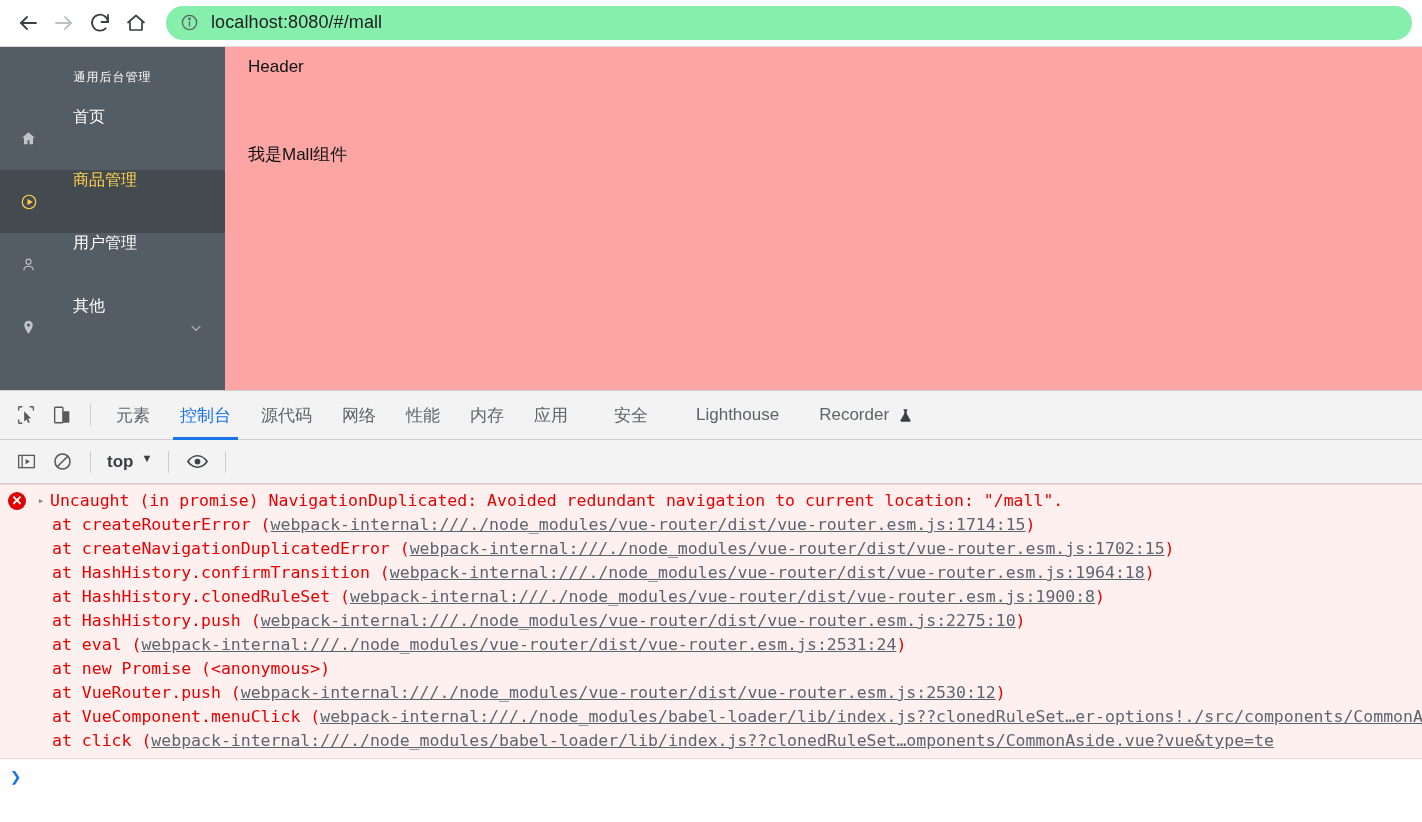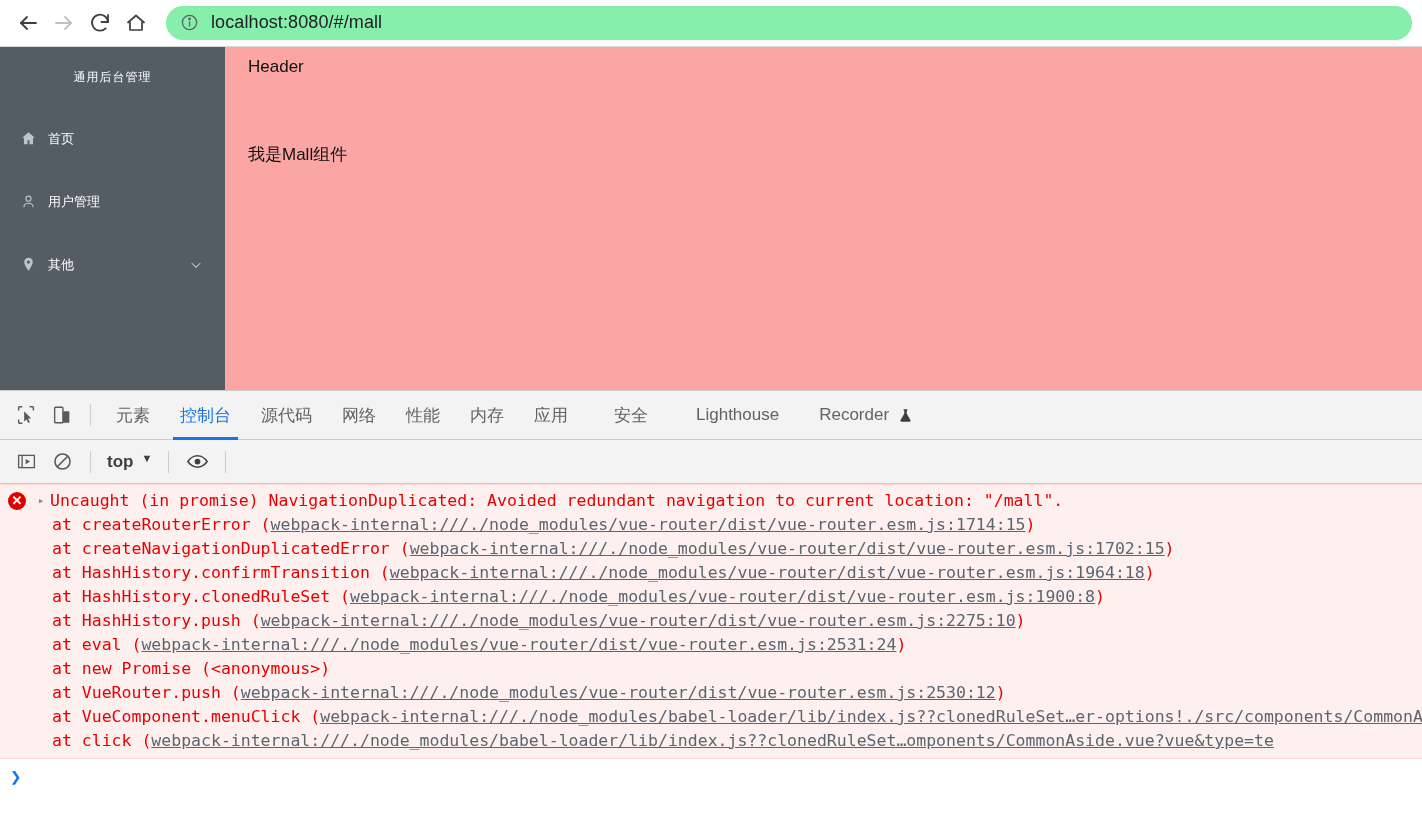--- a/index.html
+++ b/index.html
@@ -62,25 +62,26 @@
   }
   .aside-title {
     height: 60px;
     display: flex; align-items: center; justify-content: center;
     font-size: 12px;
     color: #ffffff;
     letter-spacing: 1px;
   }
   .menu-item {
     height: 63px;
-    display: flex; align-items: center;
+    display: flex; 
     padding-left: 20px;
-    font-size: 13px;
+    font-size: 16px;
     color: #ffffff;
     position: relative;
+    gap: 25px;
   }
   .menu-item .mi-icon {
     width: 28px; flex: none;
     display: flex; align-items: center; justify-content: flex-start;
     color: #bfc4c9;
   }
   .menu-item .mi-label { flex: 1; }
   .menu-item.active {
     background: #434a50;
     color: #ffd04b;
@@ -297,20 +298,29 @@
 
       <div class="menu-item">
         <span class="mi-icon">
           <svg width="17" height="17" viewBox="0 0 24 24" fill="currentColor">
             <path d="M12 3.2 3 11h2.6v9h5v-5.6h2.8V20h5v-9H21z"></path>
           </svg>
         </span>
         <span class="mi-label">首页</span>
       </div>
 
+      <div class="menu-item active">
+        <span class="mi-icon">
+          <svg width="18" height="18" viewBox="0 0 24 24" fill="none" stroke="currentColor" stroke-width="1.6">
+            <circle cx="12" cy="12" r="9"></circle>
+              <polygon points="10,8 17,12 10,16" fill="currentColor" stroke="none"></polygon>
+          </svg>
+        </span>
+        <span class="mi-label">商品管理</span>
+      </div>
 
       <div class="menu-item">
         <span class="mi-icon">
           <svg width="17" height="17" viewBox="0 0 24 24" fill="none" stroke="currentColor" stroke-width="1.6">
             <circle cx="12" cy="8" r="3.6"></circle>
               <path d="M5.5 20c0-3.6 2.9-5.6 6.5-5.6s6.5 2 6.5 5.6"></path>
           </svg>
         </span>
         <span class="mi-label">用户管理</span>
       </div>

